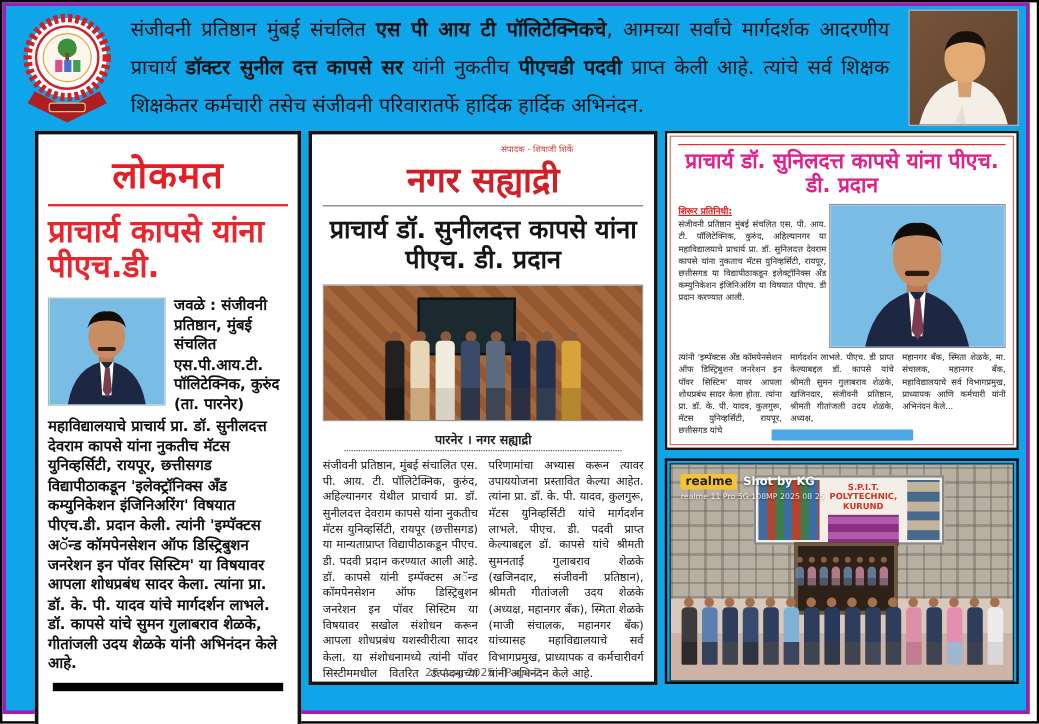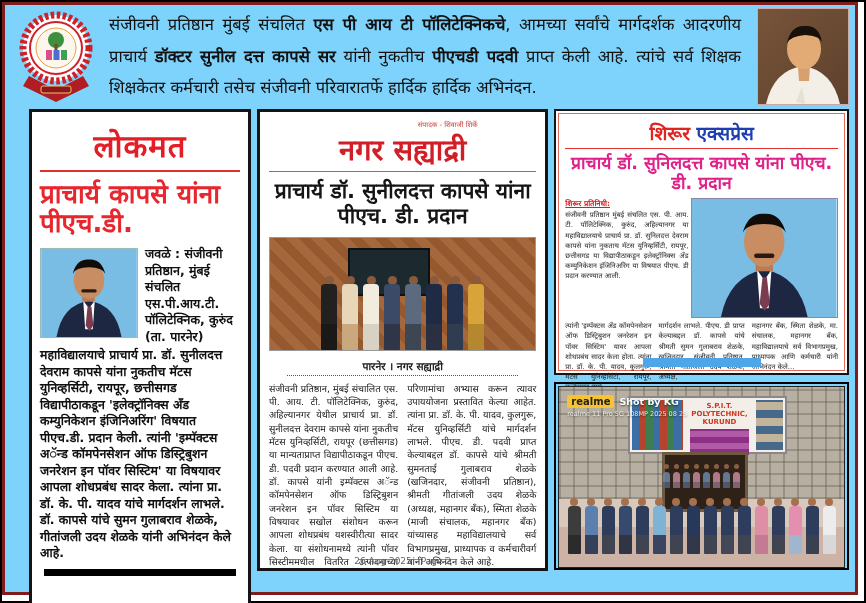--- a/index.html
+++ b/index.html
@@ -1,18 +1,18 @@
 <!DOCTYPE html>
 <html><head>
 <meta charset="utf-8">
 <style>
   html,body{margin:0;padding:0;background:#fff;width:866px;height:603px;overflow:hidden;
     font-family:"DejaVu Sans","Liberation Sans",sans-serif;}
   .frame{position:absolute;left:0;top:0;width:862px;height:599px;border:2px solid #000;}
-  .page{position:absolute;left:2px;top:2px;width:850px;height:587px;border:3px solid #7f1d1d;background:#7dd3fc;}
+  .page{position:absolute;left:2px;top:2px;width:850px;height:587px;border:3px solid #a21caf;background:#0ea5e9;}
   
   .header{display:flex;align-items:center;gap:10px;padding:7px 6px 4px 14px;height:100px;box-sizing:border-box;}
   .logo{flex:0 0 74px;height:94px;}
   .htext{flex:1;margin:0;font-size:16.5px;line-height:1.92;color:#111;text-align:justify;padding:0 6px;}
   .htext b{font-weight:700;}
   .hport{flex:0 0 90px;height:95px;border:1px solid #caa;overflow:hidden;}
   
   .row{display:flex;gap:6px;padding:4px 6px 0 24px;box-sizing:border-box;}
   article.clip{background:#fff;box-sizing:border-box;}
   .c1{width:227px;height:564px;border:3px solid #141414;padding:10px 8px 6px 8px;}
@@ -201,21 +201,20 @@
       <div class="c2cols">
         <span>संजीवनी प्रतिष्ठान, मुंबई संचालित एस. पी. आय. टी. पॉलिटेक्निक, कुरुंद, अहिल्यानगर येथील प्राचार्य प्रा. डॉ. सुनीलदत्त देवराम कापसे यांना नुकतीच मॅटस युनिव्हर्सिटी, रायपूर (छत्तीसगड) या मान्यताप्राप्त विद्यापीठाकडून पीएच. डी. पदवी प्रदान करण्यात आली आहे. डॉ. कापसे यांनी इम्पॅक्टस अॅन्ड कॉमपेनसेशन ऑफ डिस्ट्रिबुशन जनरेशन इन पॉवर सिस्टिम या विषयावर सखोल संशोधन करून आपला शोधप्रबंध यशस्वीरीत्या सादर केला. या संशोधनामध्ये त्यांनी पॉवर</span>
         <span>सिस्टीममधील वितरित उत्पादनाच्या परिणामांचा अभ्यास करून त्यावर उपाययोजना प्रस्तावित केल्या आहेत. त्यांना प्रा. डॉ. के. पी. यादव, कुलगुरू, मॅटस युनिव्हर्सिटी यांचे मार्गदर्शन लाभले. पीएच. डी. पदवी प्राप्त केल्याबद्दल डॉ. कापसे यांचे श्रीमती सुमनताई गुलाबराव शेळके (खजिनदार, संजीवनी प्रतिष्ठान), श्रीमती गीतांजली उदय शेळके (अध्यक्ष, महानगर बँक), स्मिता शेळके (माजी संचालक, महानगर बँक) यांच्यासह महाविद्यालयाचे सर्व विभागप्रमुख, प्राध्यापक व कर्मचारीवर्ग यांनी अभिनंदन केले आहे.</span>
       </div>
       <div class="c2foot">26 Aug 2025 - Page 2</div>
     </article>
 
     <div class="col3">
       <article class="clip c3">
         <div class="c3in">
-          <div class="mast3"><span class="mr">शिरूर</span><span class="mb"> एक्सप्रेस</span></div>
           <hr class="rule-red3">
           <h2 class="head3">प्राचार्य डॉ. सुनिलदत्त कापसे यांना पीएच. डी. प्रदान</h2>
           <div class="c3top">
             <div class="c3left">
               <div class="byline">शिरूर प्रतिनिधी:</div>
               <p class="tinytxt">संजीवनी प्रतिष्ठान मुंबई संचलित एस. पी. आय. टी. पॉलिटेक्निक, कुरुंद, अहिल्यानगर या महाविद्यालयाचे प्राचार्य प्रा. डॉ. सुनिलदत्त देवराम कापसे यांना नुकताच मॅटस युनिव्हर्सिटी, रायपूर, छत्तीसगड या विद्यापीठाकडून इलेक्ट्रॉनिक्स अँड कम्युनिकेशन इंजिनिअरिंग या विषयात पीएच. डी प्रदान करण्यात आली.</p>
             </div>
             <div class="c3photo">
               <svg viewBox="0 0 100 80" width="100%" height="100%" preserveAspectRatio="none">
                 <rect width="100" height="80" fill="#79bde4"></rect>

